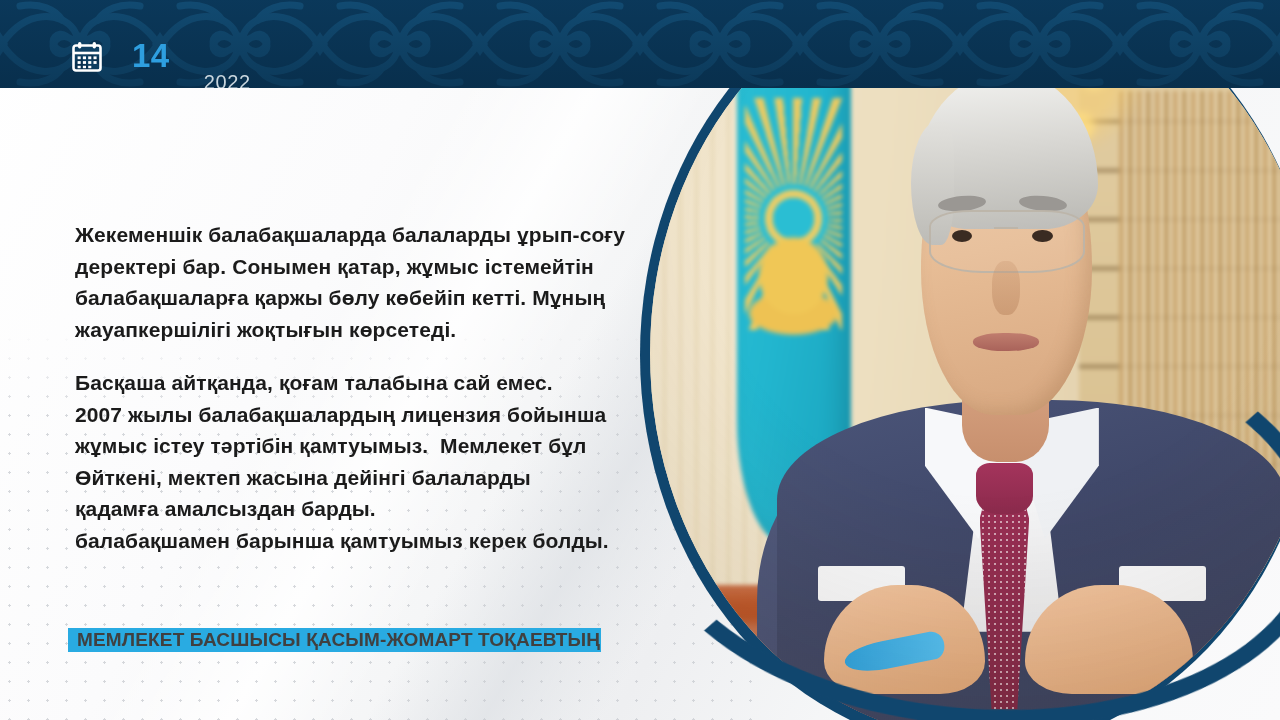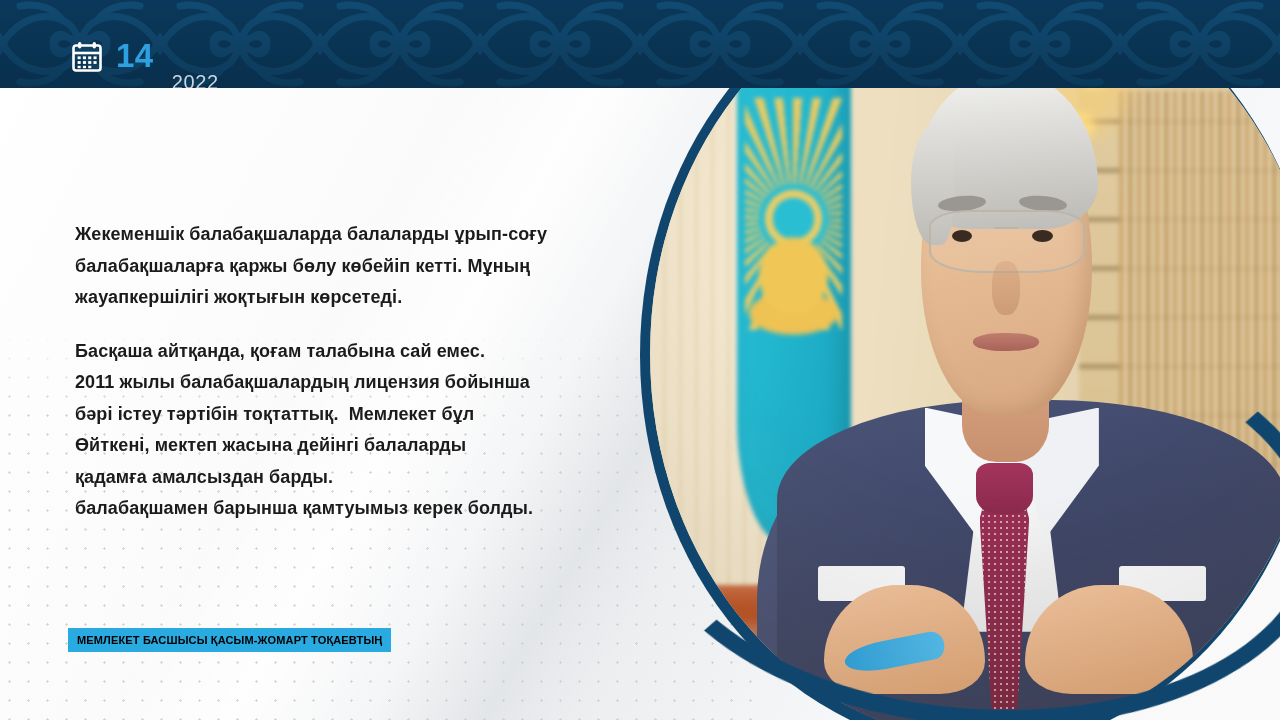--- a/index.html
+++ b/index.html
@@ -59,21 +59,21 @@
   .header-orn {
     position:absolute; inset:0;
     opacity:.55;
   }
   .header-shade {
     position:absolute; inset:0;
     background:linear-gradient(180deg, rgba(8,44,72,.15) 0%, rgba(6,38,63,.55) 100%);
   }
   .header-inner {
     position:absolute; left:72px; top:0; height:110px;
-    display:flex; align-items:center; gap:14px;
+    display:flex; align-items:center; gap:30px;
     z-index:3;
   }
   .cal-icon { width:30px; height:31px; display:block; margin-top:2px; }
   .hdr-day {
     font-size:33px; font-weight:bold; color:#2e9fe0;
     letter-spacing:.5px; line-height:1;
   }
   .hdr-month {
     font-size:33px; font-weight:400; color:#ffffff;
     letter-spacing:2.5px; line-height:1;
@@ -325,44 +325,44 @@
     pointer-events:none;
   }
 
   
   .copy {
     position:absolute;
     left:75px; top:219px; width:585px;
     z-index:2;
   }
   .para {
-    font-size:18px;
+    font-size:21px;
     font-weight:bold;
     line-height:31.5px;
     color:#1b1b1b;
     letter-spacing:.1px;
   }
   .para + .para { margin-top:22px; }
   .para .ln { display:block; white-space:pre; }
 
   
   .caption {
     position:absolute;
     left:68px; top:628px;
     z-index:6;
   }
   .caption .cline {
     display:table;
     background:#29abe2;
-    color:#000000;
-    font-size:11px;
+    color:#404040;
+    font-size:19px;
     font-weight:bold;
     letter-spacing:.15px;
     line-height:22px;
-    padding:1px 9px 1px 9px;
+    padding:1px 1px 1px 9px;
     white-space:pre;
   }
 </style>
 </head>
 <body>
 
 <div id="slide">
 
   <div class="bg-base"></div>
   <div class="bg-sheen"></div>
@@ -466,28 +466,29 @@
       </svg>
       <span class="hdr-day">14</span>
       <span class="hdr-year">2022</span>
     </div>
   </div>
 
   <div class="copy">
 
     <p class="para">
       <span class="ln">Жекеменшік балабақшаларда балаларды ұрып-соғу</span>
+      <span class="ln">деректері бар. Сонымен қатар, жұмыс істемейтін</span>
       <span class="ln">балабақшаларға қаржы бөлу көбейіп кетті. Мұның</span>
       <span class="ln">жауапкершілігі жоқтығын көрсетеді.</span>
     </p>
 
     <p class="para">
       <span class="ln">Басқаша айтқанда, қоғам талабына сай емес.</span>
-      <span class="ln">2011 жылы балабақшалардың лицензия бойынша</span>
-      <span class="ln">бәрі істеу тәртібін тоқтаттық.  Мемлекет бұл</span>
+      <span class="ln">2007 жылы балабақшалардың лицензия бойынша</span>
+      <span class="ln">жұмыс істеу тәртібін қамтуымыз.  Мемлекет бұл</span>
       <span class="ln">Өйткені, мектеп жасына дейінгі балаларды</span>
       <span class="ln">қадамға амалсыздан барды.</span>
       <span class="ln">балабақшамен барынша қамтуымыз керек болды.</span>
     </p>
 
   </div>
 
   <div class="caption">
     <span class="cline">МЕМЛЕКЕТ БАСШЫСЫ ҚАСЫМ-ЖОМАРТ ТОҚАЕВТЫҢ</span>
   </div>

